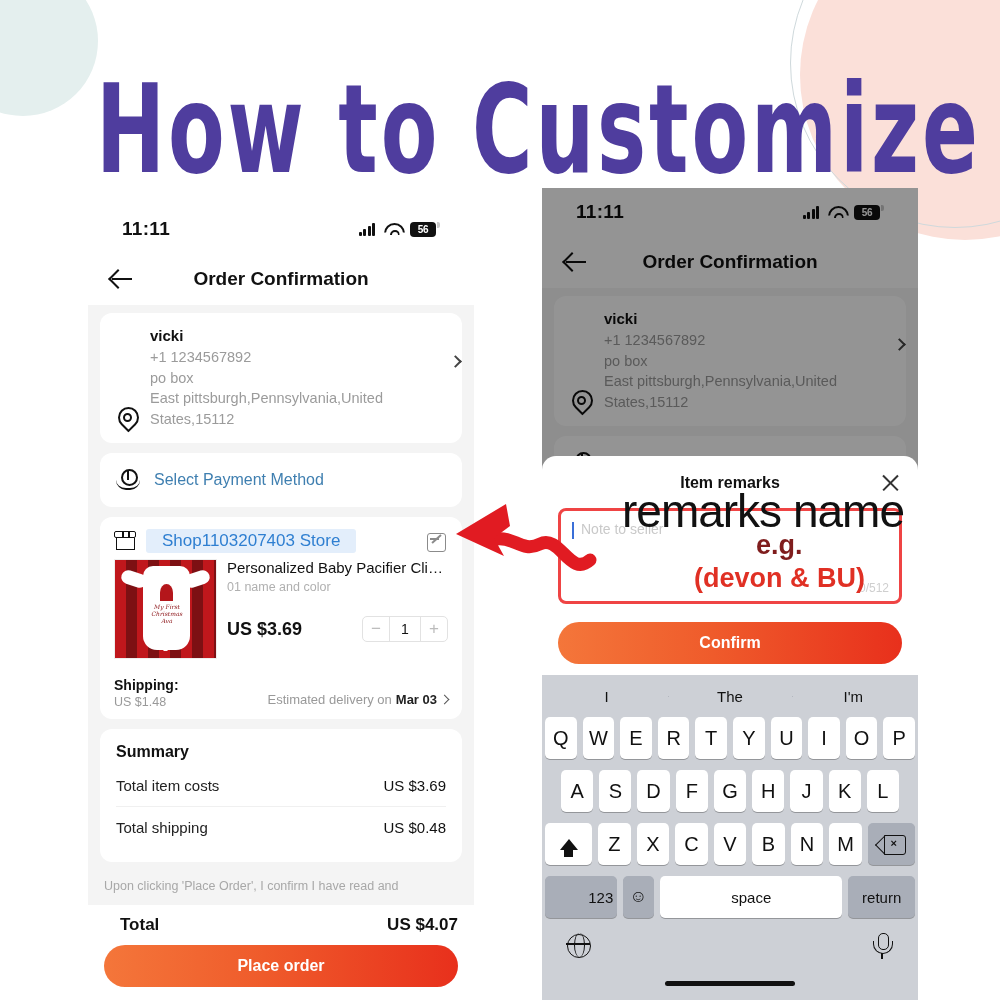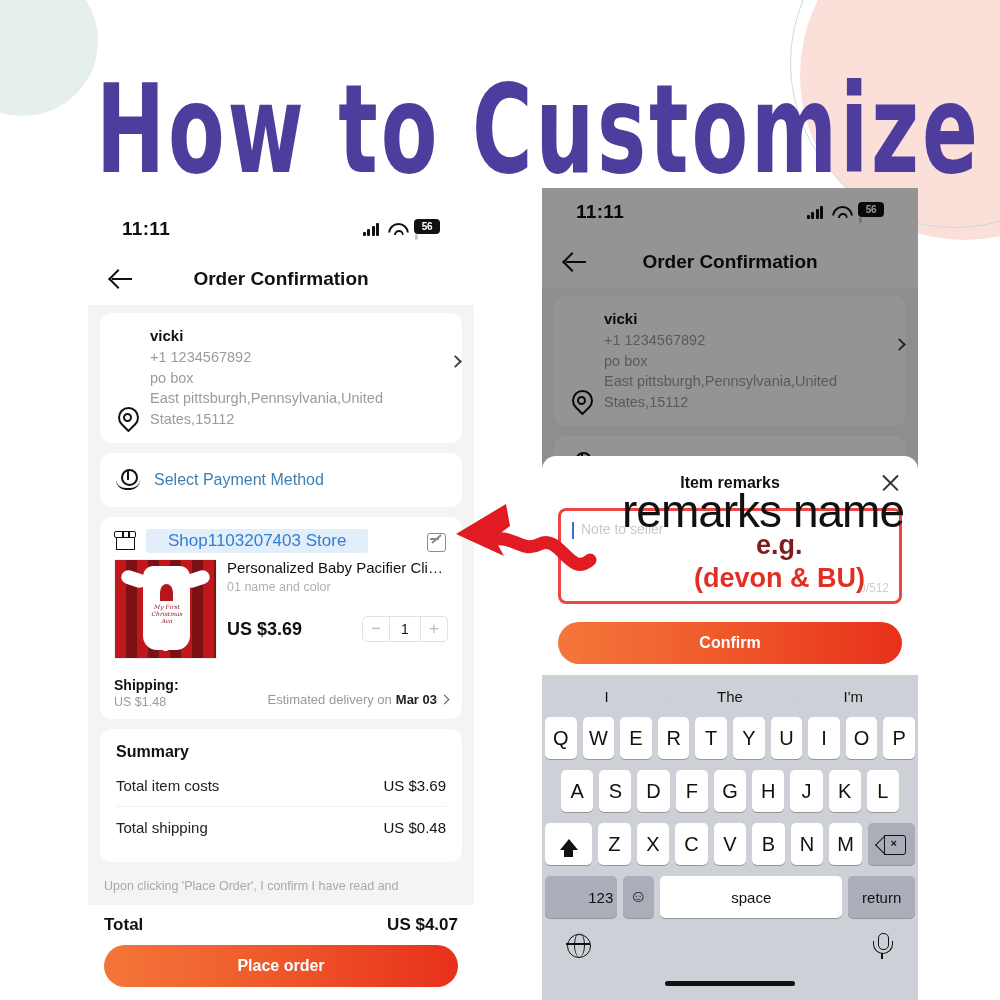--- a/index.html
+++ b/index.html
@@ -67,21 +67,21 @@
   .wifi::before{
     content:''; position:absolute; left:0; top:0; width:17px; height:17px;
     border:2.6px solid #111; border-radius:50%;
     clip-path: polygon(0 0,100% 0,100% 48%,0 48%);
   }
   .wifi::after{
     content:''; position:absolute; left:5.5px; top:7px; width:6px; height:6px;
     border:2.4px solid #111; border-radius:50%;
     clip-path: polygon(0 0,100% 0,100% 55%,0 55%);
   }
-  .batt { display:flex; align-items:flex-start;flex-direction:column; }
+  .batt { display:flex; align-items:flex-start; }
   .batt-body{
     width:26px;height:15px;border-radius:4px;background:#111;color:#fff;
     font-size:10px;font-weight:700;display:flex;align-items:center;
     justify-content:center; letter-spacing:-.4px;
   }
   .batt-tail{width:3px;height:6px;background:#c9c9c9;border-radius:0 2px 2px 0;margin-left:1px;}
 
   
   .navbar{
     height:52px;display:flex;align-items:center;position:relative;background:#fff;
@@ -141,21 +141,21 @@
 
   
   .shop-card{ padding:12px 14px 10px 14px; position:relative; }
   .shop-row{ display:flex;align-items:center;margin-bottom:6px; }
   .store-icon{ width:22px;height:20px;flex:none;margin-right:10px;position:relative;}
   .store-icon .awn{position:absolute;left:0;top:0;width:22px;height:7px;border:1.8px solid #111;border-radius:2px;}
   .store-icon .bod{position:absolute;left:1.5px;top:7px;width:19px;height:12px;border:1.8px solid #111;border-top:none;}
   .store-icon .v1{position:absolute;left:8px;top:0;width:1.8px;height:7px;background:#111;}
   .store-icon .v2{position:absolute;left:14px;top:0;width:1.8px;height:7px;background:#111;}
   .shop-name{
-    font-size:17px;color:#2f7fd1;background:#e3eefb;padding:2px 22px;border-radius:3px;
+    font-size:17px;color:#2f7fd1;background:#e3eefb;padding:2px 16px;border-radius:3px;
   }
   .edit-icon{
     position:absolute;right:16px;top:16px;width:19px;height:19px;
     border:1.8px solid #8b8b8b;border-radius:3px;
   }
   .edit-icon::before{
     content:'';position:absolute;left:2px;top:4px;width:9px;height:1.6px;background:#8b8b8b;
   }
   .edit-icon::after{
     content:'';position:absolute;left:4px;top:8px;width:12px;height:1.8px;background:#8b8b8b;
@@ -223,21 +223,21 @@
   .sum-row .v.link{ display:flex;align-items:center;gap:5px; }
 
   .disclaimer{
     font-size:12.5px;color:#a8a8a8;padding:6px 4px 10px 4px;line-height:1.3;
   }
 
   
   .checkout{
     background:#fff;padding:10px 16px 14px 16px;
   }
-  .total-row{ display:flex;justify-content:space-between;align-items:center;margin-bottom:10px;}
+  .total-row{ display:flex;justify-content:space-between;align-items:center;margin-bottom:10px;margin-left:16px;}
   .total-row .l{ font-size:17px;font-weight:700;color:#111; }
   .total-row .r{ font-size:17px;font-weight:700;color:#111; }
   .cta{
     height:42px;border-radius:21px;color:#fff;font-size:16px;font-weight:700;
     display:flex;align-items:center;justify-content:center;
     background:linear-gradient(90deg,#f4763a 0%,#ef5b2b 45%,#e8301c 100%);
     cursor:pointer;
   }
 
   

